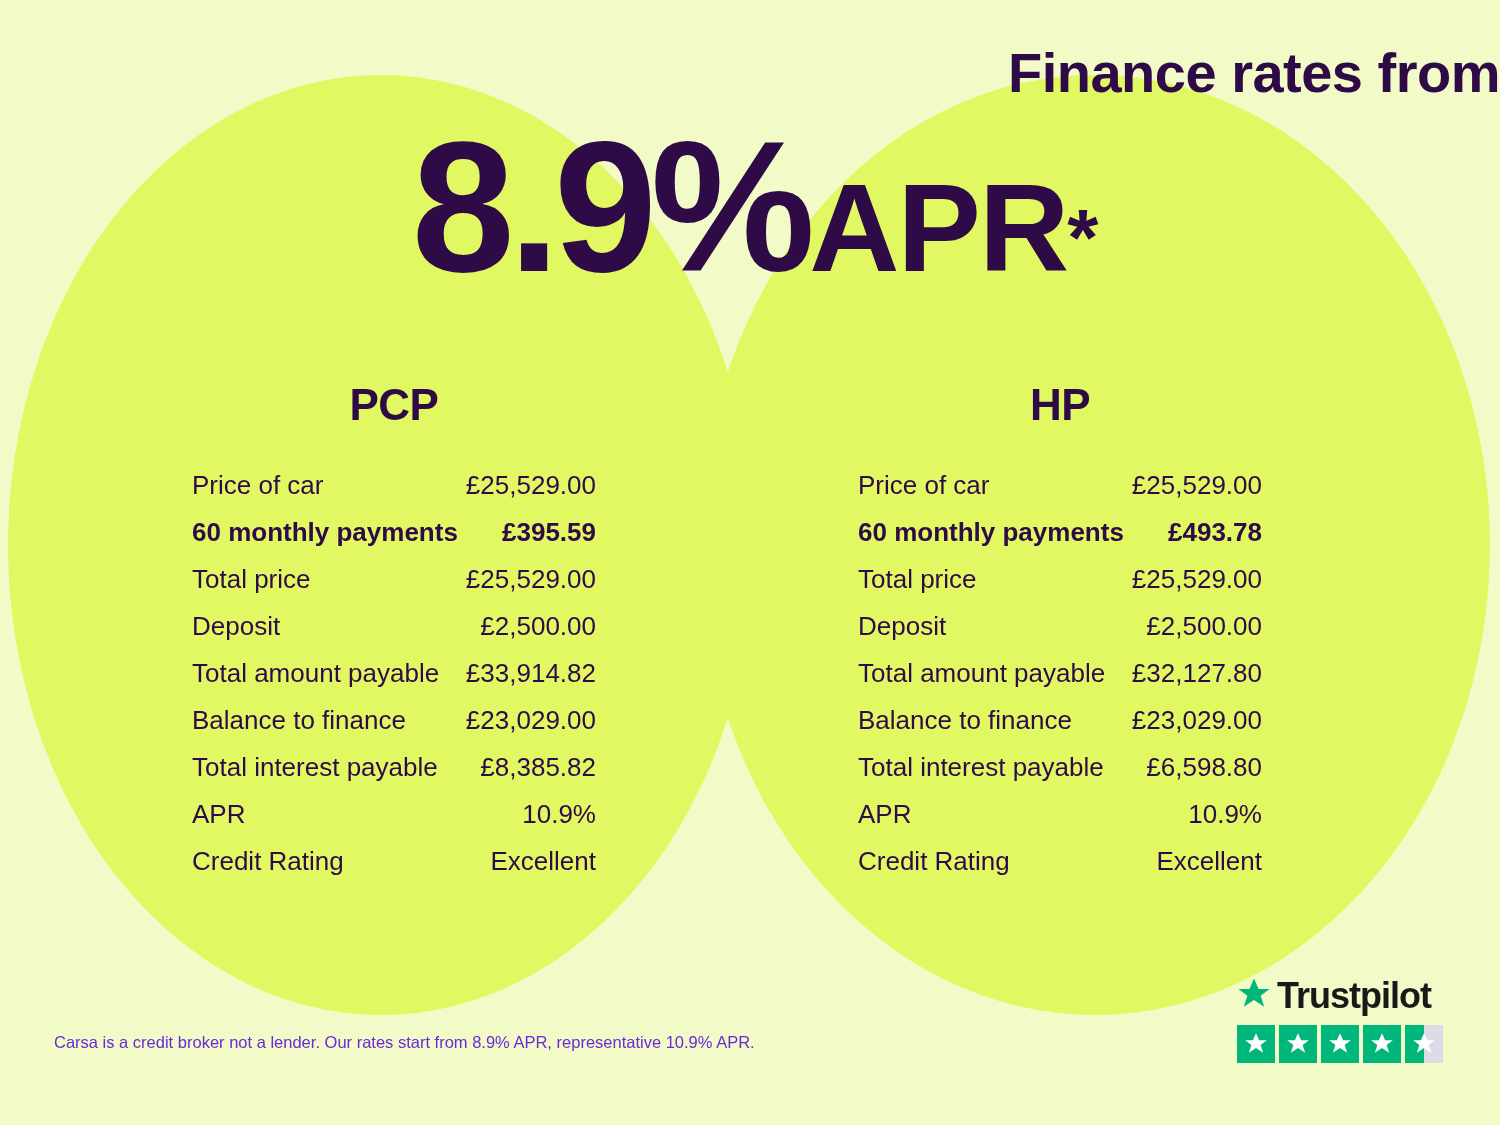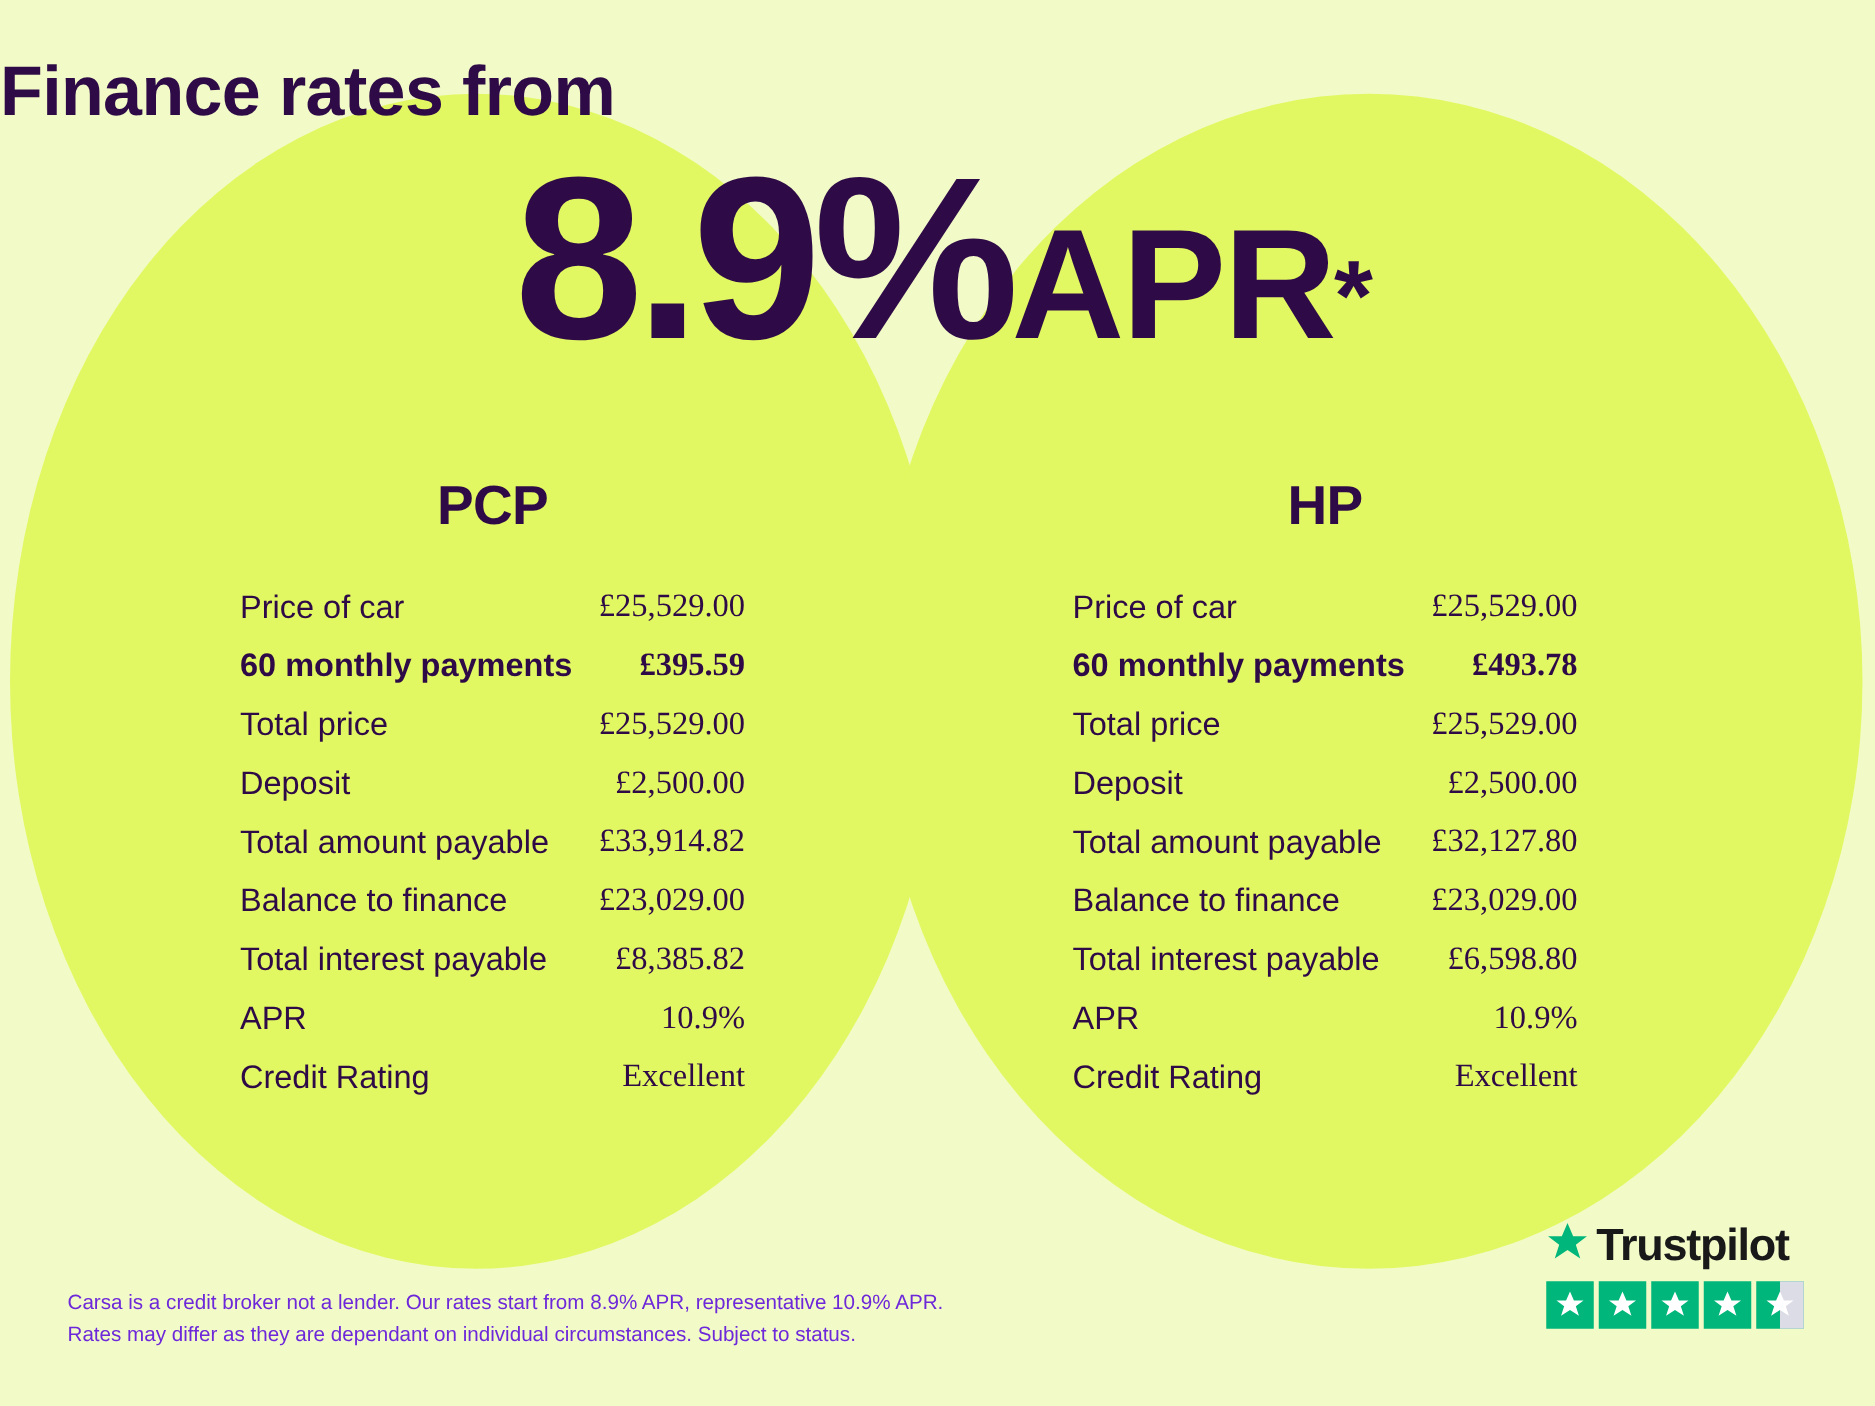--- a/index.html
+++ b/index.html
@@ -21,21 +21,21 @@
     border-radius: 50%;
   }
   .blob-left  { left: 8px;  top: 75px; width: 746px; height: 940px; }
   .blob-right { left: 700px; top: 75px; width: 790px; height: 940px; }
 
   .content { position: relative; z-index: 3; width: 100%; height: 100%; }
 
   .headline {
     position: absolute;
     top: 40px; left: 0; width: 100%;
-    text-align: left;
+    text-align: right;
     color: #2e0a47;
     font-size: 56px;
     font-weight: bold;
     letter-spacing: -0.5px;
   }
   .apr-wrap {
     position: absolute;
     top: 115px; left: 0; width: 100%;
     text-align: center;
     color: #2e0a47;
@@ -78,21 +78,21 @@
 
   .row {
     display: flex;
     justify-content: space-between;
     align-items: flex-start;
     color: #2e0a47;
     font-size: 26px;
     padding: 8px 78px 8px 78px;
   }
   .row .label { text-align: left; }
-  .row .value { text-align: right; font-family: Liberation Serif, serif; }
+  .row .value { text-align: right; }
   .row.bold .label, .row.bold .value { font-weight: bold; }
 
   .disclaimer {
     position: absolute;
     left: 54px;
     top: 1030px;
     width: 800px;
     color: #6d28d9;
     font-size: 16.5px;
     line-height: 1.55;
@@ -225,21 +225,20 @@
         <span class="value">10.9%</span>
       </div>
       <div class="row">
         <span class="label">Credit Rating</span>
         <span class="value">Excellent</span>
       </div>
     </div>
 
     <div class="disclaimer">
       <div>Carsa is a credit broker not a lender. Our rates start from 8.9% APR, representative 10.9% APR.</div>
-      <div>Rates may differ as they are dependant on individual circumstances. Subject to status.</div>
     </div>
 
     <div class="trustpilot">
       <div class="tp-head">
         <span>
           <svg width="34" height="34" viewBox="0 0 24 24" aria-hidden="true">
             <polygon points="12,1 15.2,8.4 23,8.4 16.7,13.2 19.2,21 12,16.3 4.8,21 7.3,13.2 1,8.4 8.8,8.4" fill="#00b67a"></polygon>
           </svg>
         </span>
         <span class="tp-name">Trustpilot</span>

